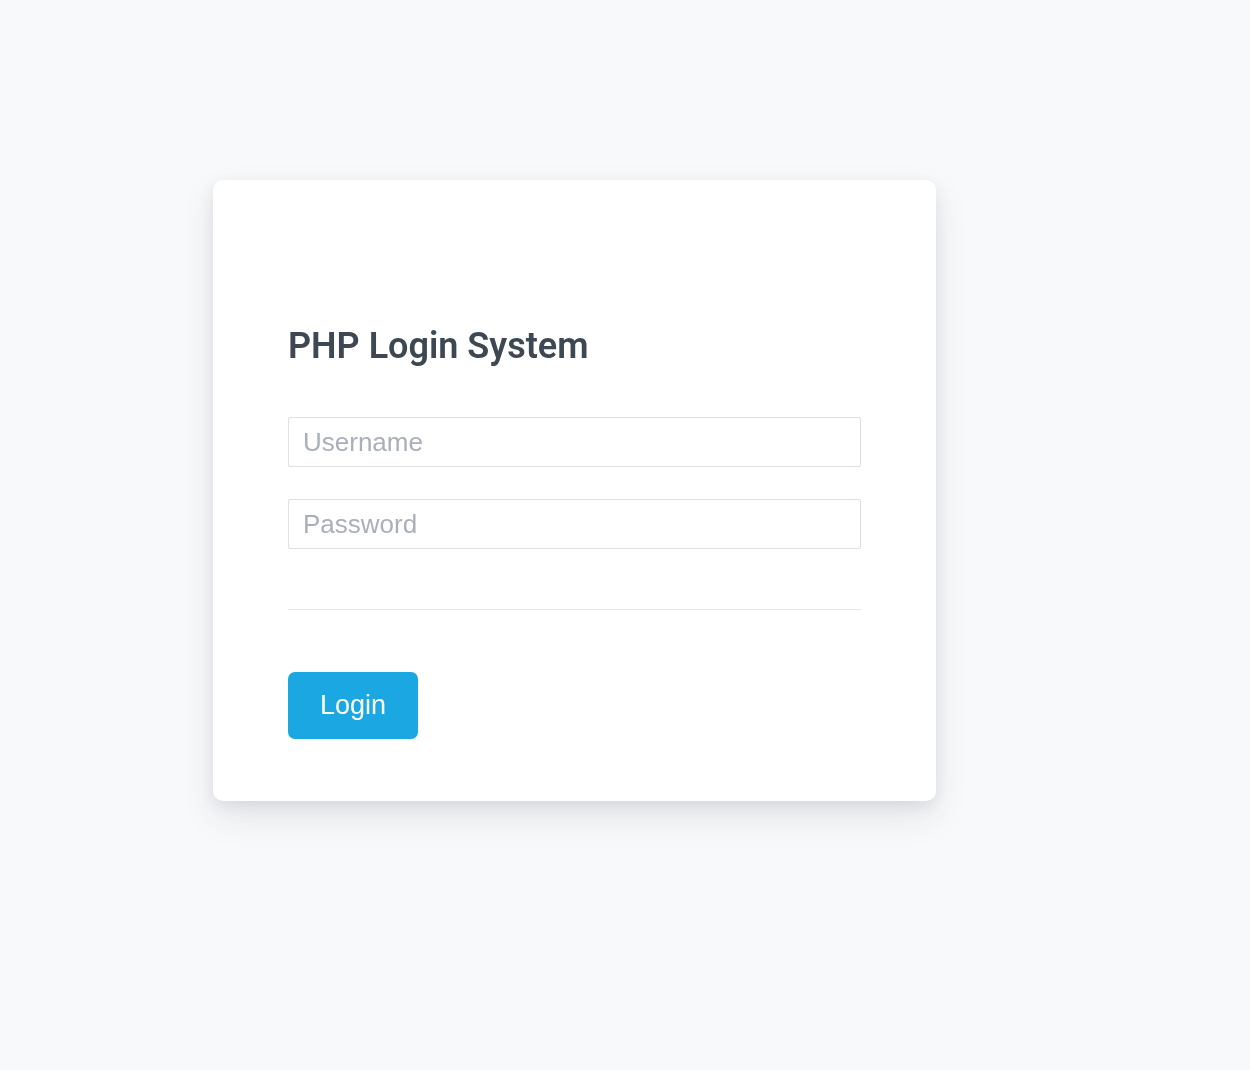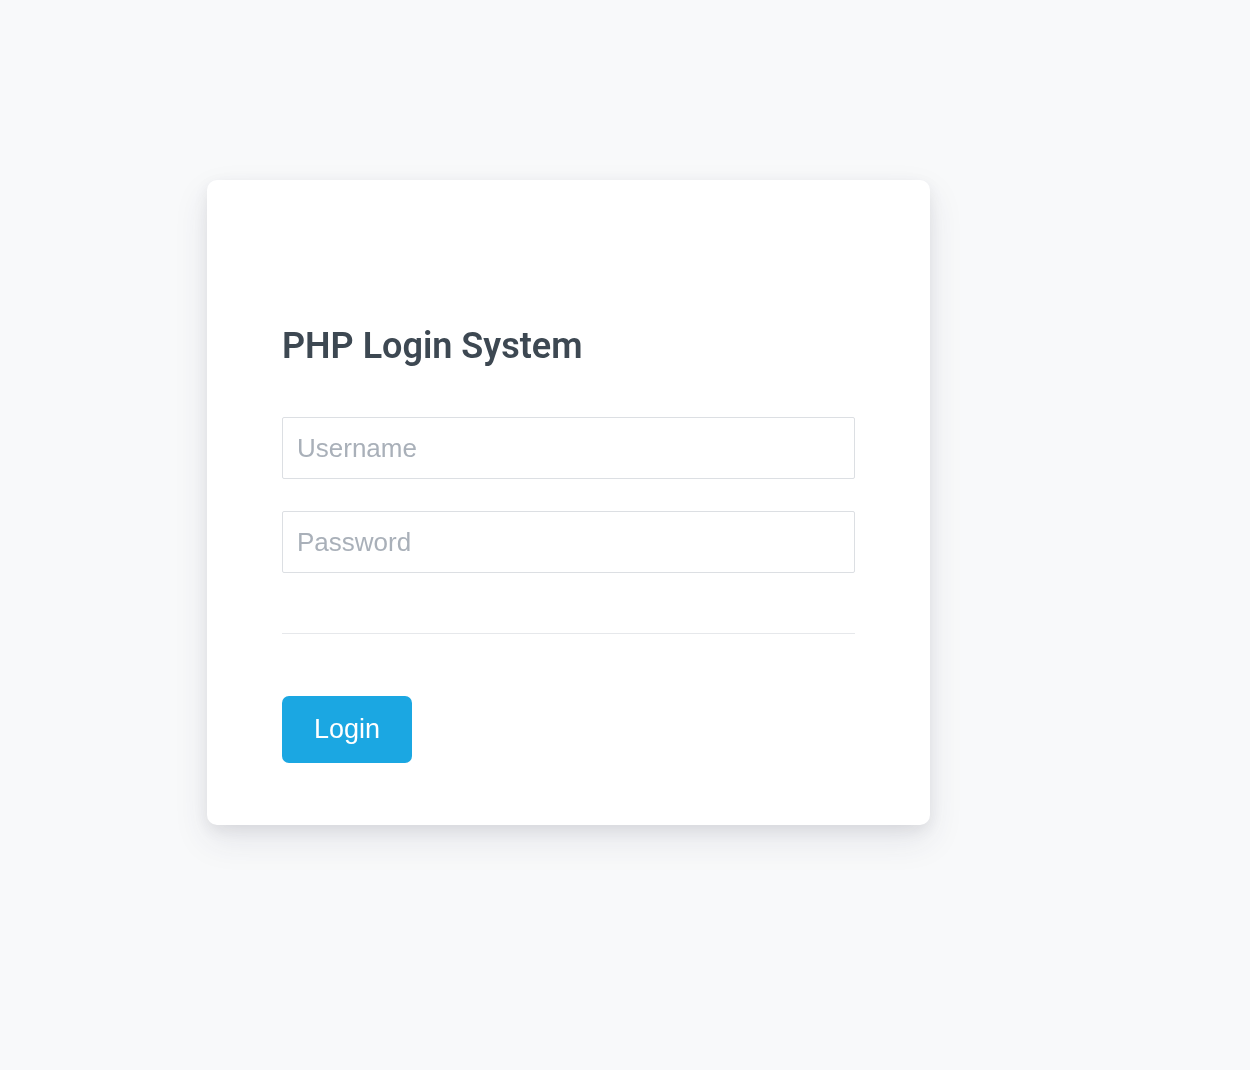--- a/index.html
+++ b/index.html
@@ -9,38 +9,38 @@
     }
     body {
       font-family: -apple-system, BlinkMacSystemFont, "Segoe UI", Roboto, "Helvetica Neue", Arial, sans-serif;
       background-color: #f8f9fa;
       width: 1250px;
       height: 1070px;
       position: relative;
     }
     .card {
       position: absolute;
-      left: 207px;
+      left: 213px;
       top: 180px;
       width: 723px;
       background-color: #ffffff;
       border-radius: 10px;
       box-shadow: 0 15px 35px rgba(50, 50, 93, 0.1), 0 5px 15px rgba(0, 0, 0, 0.07);
       padding: 75px 75px 62px 75px;
     }
     .title {
       font-size: 36px;
       font-weight: 600;
       color: #3d4852;
       margin-top: 70px;
       margin-bottom: 50px;
     }
     .input-field {
       width: 100%;
-      height: 62px;
+      height: 50px;
       border: 1px solid #dcdfe3;
       border-radius: 2px;
       padding: 0 14px;
       font-size: 26px;
       color: #3d4852;
       background-color: #ffffff;
       margin-bottom: 32px;
       outline: none;
     }
     .input-field::placeholder {

